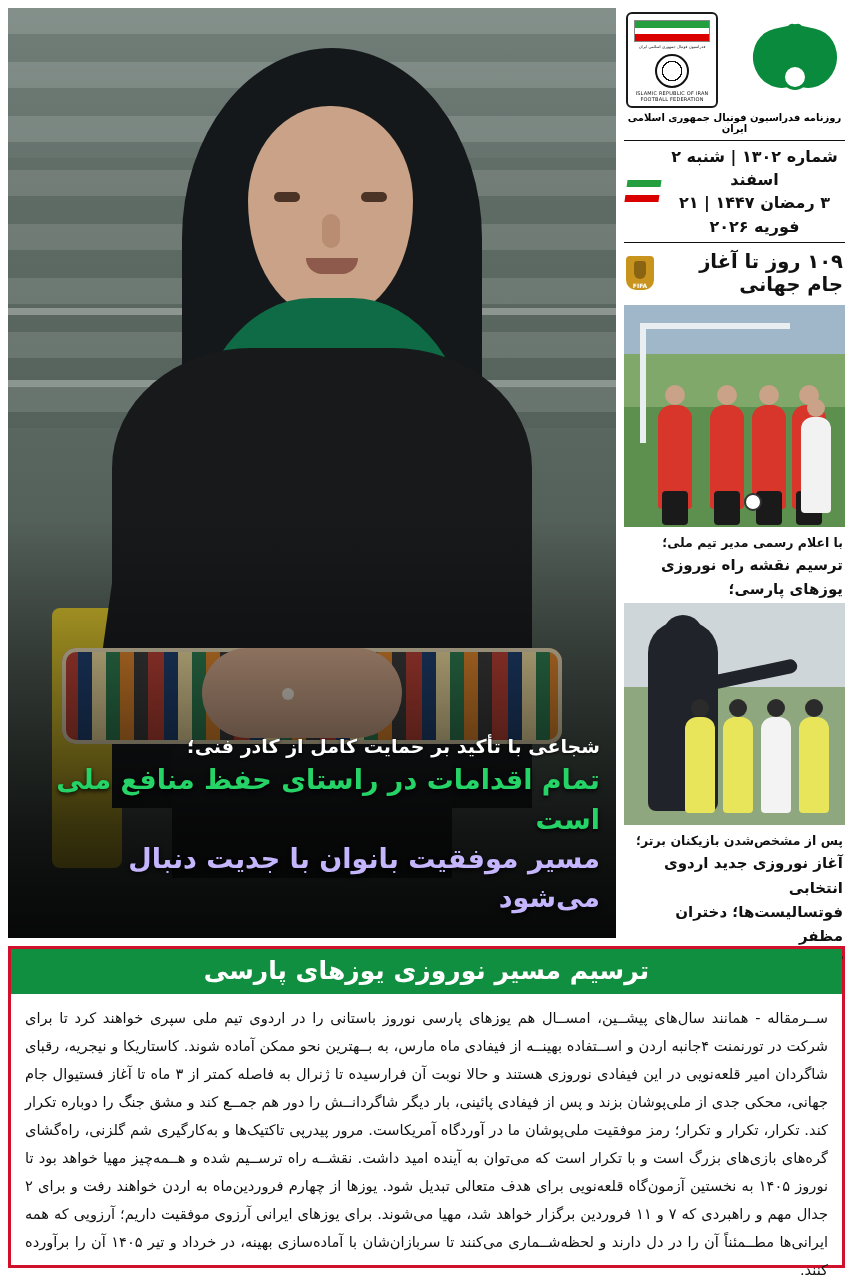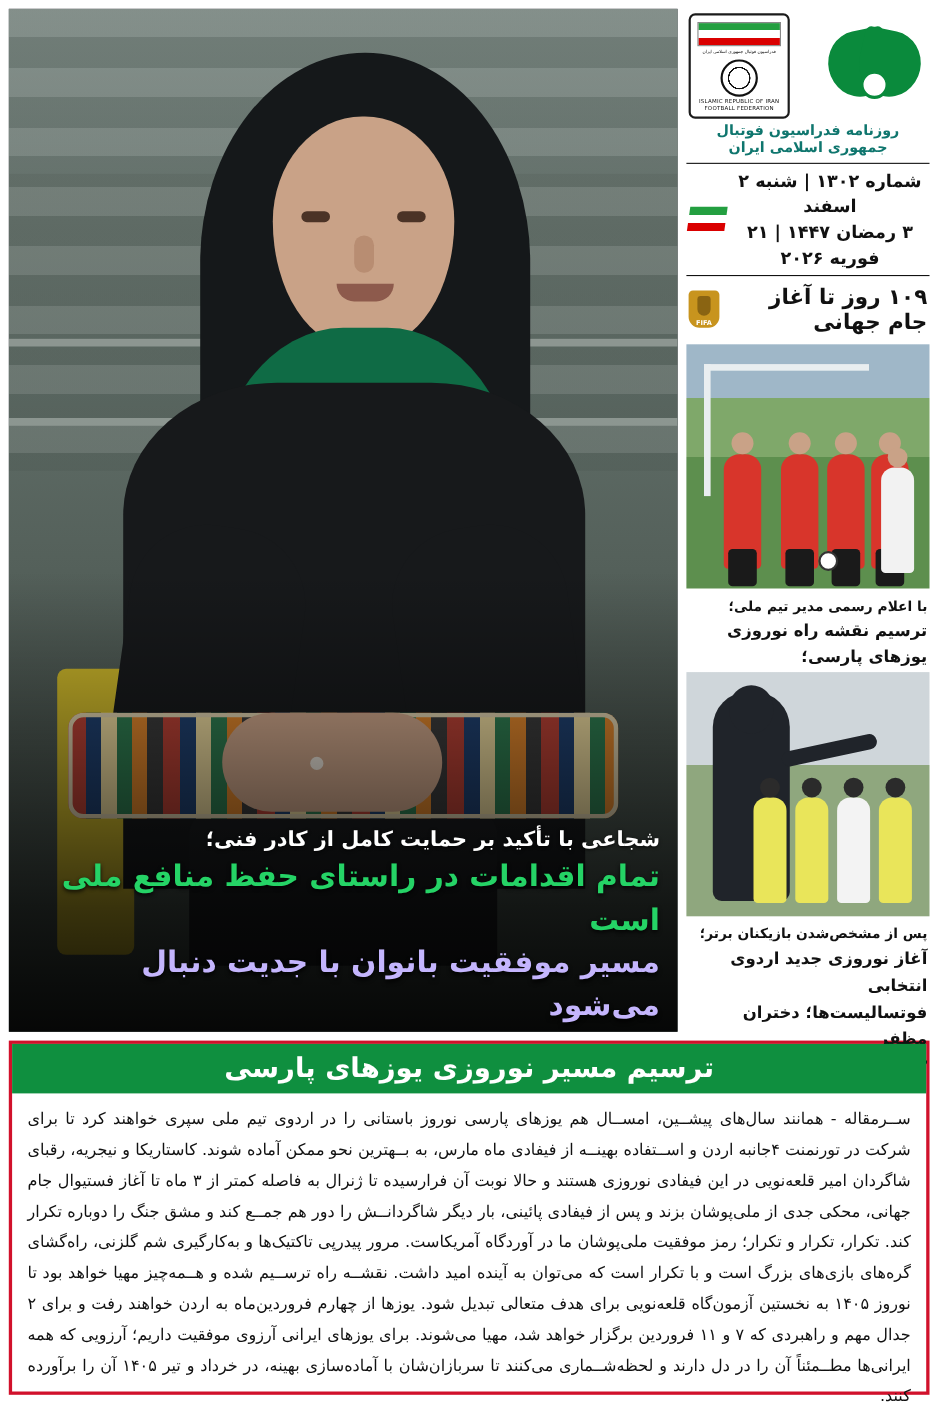--- a/index.html
+++ b/index.html
@@ -129,21 +129,21 @@
   }
   .legs {
     position:absolute; left:120px; top:690px; width:280px; height:140px;
     background:#1a1c1e; border-radius:20px 20px 0 0;
   }
   .photo-vignette {
     position:absolute; inset:0;
     background: linear-gradient(180deg, rgba(0,0,0,0) 55%, rgba(0,0,0,.72) 88%, rgba(0,0,0,.9) 100%);
   }
   .photo-caption {
-    position: absolute; right: 16px; bottom: 4px; left: 16px;
+    position: absolute; right: 16px; bottom: 21px; left: 16px;
     text-align: right;
     direction: rtl;
   }
   .pc-kicker {
     color: #ffffff; font-size: 19px; font-weight: bold; line-height: 1.5;
     text-shadow: 0 1px 3px rgba(0,0,0,.8);
   }
   .pc-head1 {
     color: #25d366; font-size: 27px; font-weight: bold; line-height: 1.45;
     text-shadow: 0 2px 4px rgba(0,0,0,.85);
@@ -217,23 +217,23 @@
   .logo-fed .fedtext {
     position:absolute; left:0; right:0; bottom:4px;
     font-size: 5px; text-align:center; color:#111; letter-spacing:.2px;
   }
   .logo-fed .fedtop {
     position:absolute; left:0; right:0; top:30px;
     font-size: 4px; text-align:center; color:#111;
   }
   .masthead-title {
     text-align: center;
-    font-size: 13px;
+    font-size: 10px;
     font-weight: bold;
-    color: #0f766e;
+    color: #000000;
     padding: 4px 0 6px 0;
     letter-spacing: -0.2px;
   }
   .issue-bar {
     display: flex; flex-direction: row; align-items: center; gap: 6px;
     border-top: 1px solid #111; border-bottom: 1px solid #111;
     padding: 4px 2px;
   }
   .flag-icon {
     width: 34px; height: 22px; flex: 0 0 auto;

